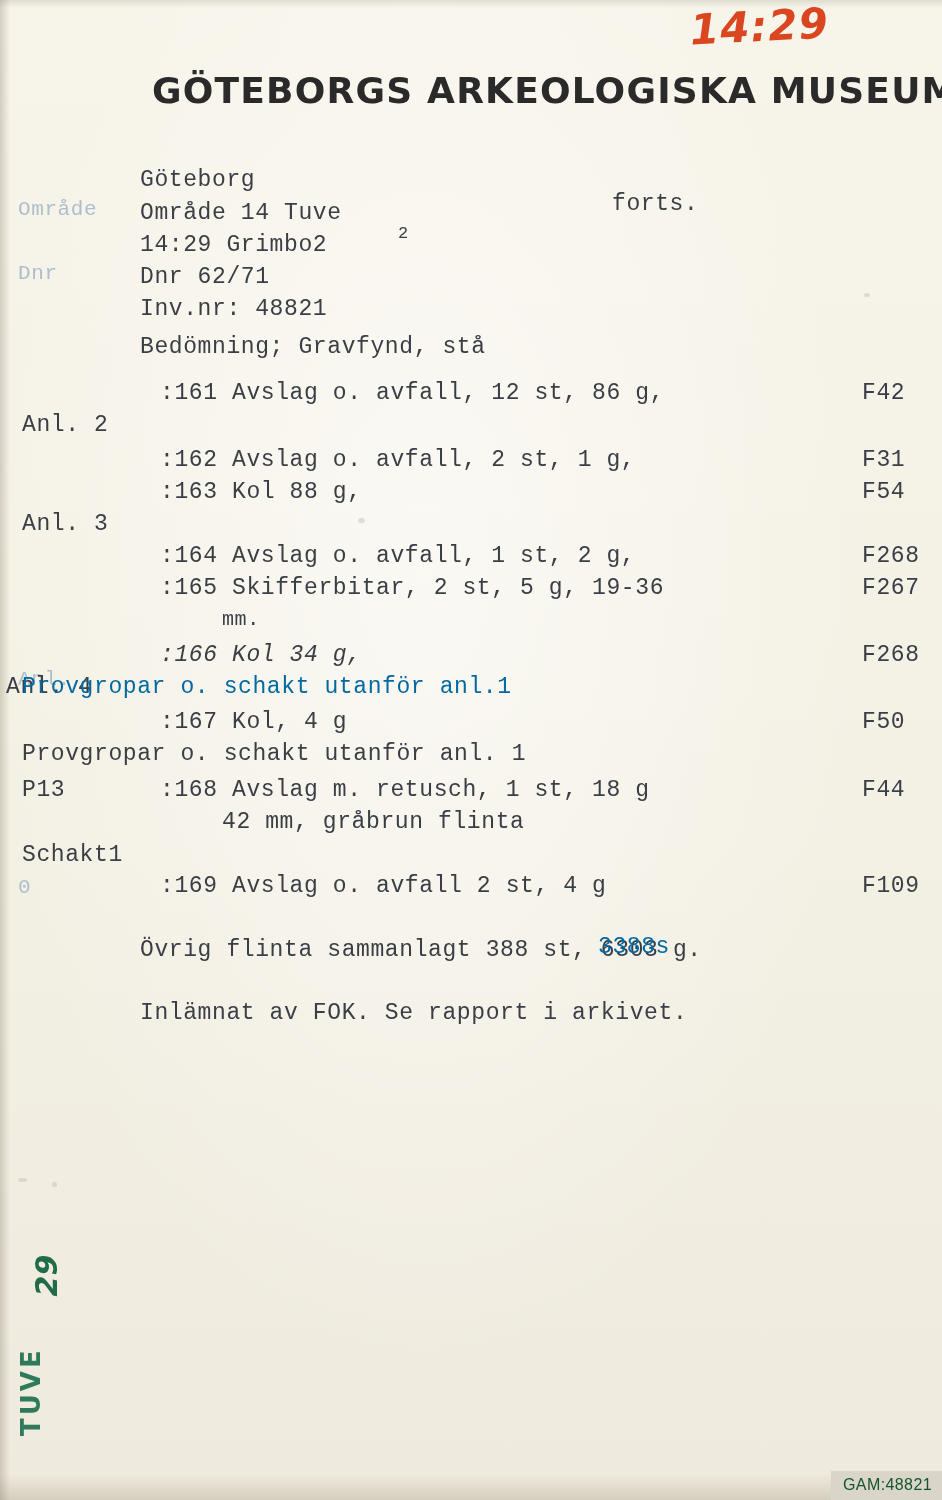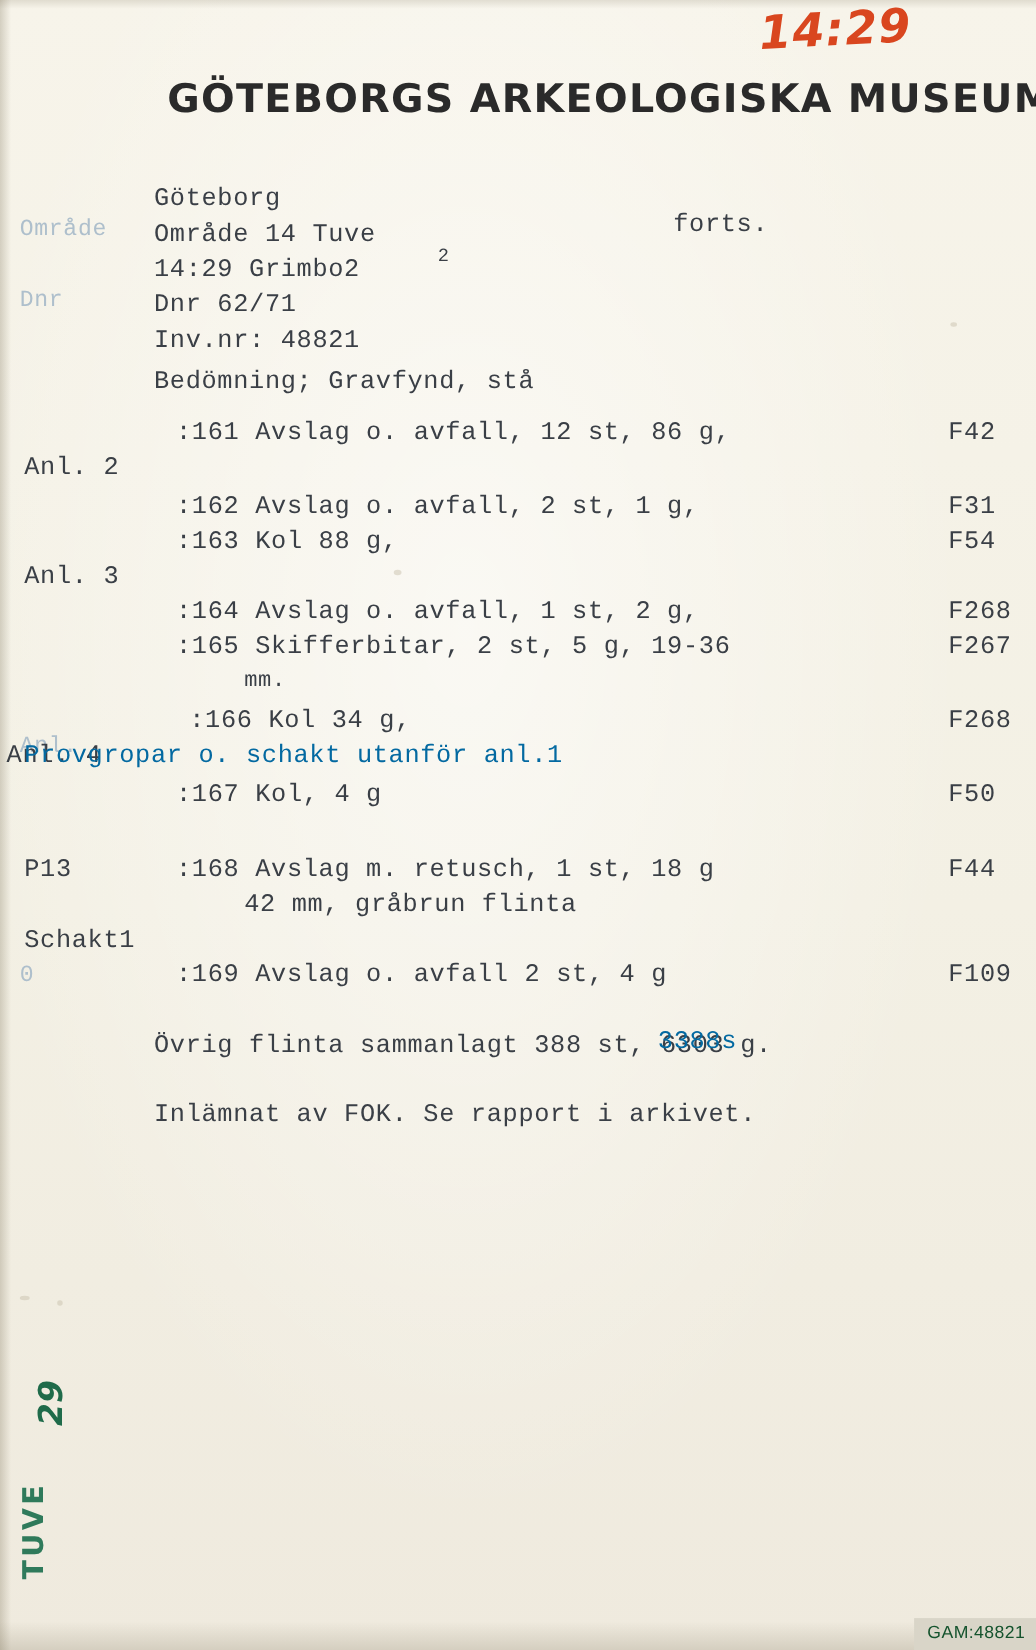--- a/index.html
+++ b/index.html
@@ -197,29 +197,30 @@
   <div class="typed" style="left:22px; top:509px;">Anl. 3</div>
 
   <div class="typed" style="left:160px; top:541px;">:164 Avslag o. avfall, 1 st, 2 g,</div>
   <div class="typed" style="left:862px; top:541px;">F268</div>
 
   <div class="typed" style="left:160px; top:573px;">:165 Skifferbitar, 2 st, 5 g, 19-36</div>
   <div class="typed" style="left:862px; top:573px;">F267</div>
 
   <div class="typed" style="left:222px; top:605px; font-size:20px;">mm.</div>
 
-  <div class="typed" style="left:172px; top:640px;">:166 Kol 34 g,</div>
+  <div class="typed" style="left:160px; top:640px;font-style:italic;">:166 Kol 34 g,</div>
   <div class="typed" style="left:862px; top:640px;">F268</div>
 
   <div class="typed" style="left:6px; top:672px;">Anl. 4</div>
   <div class="typed ghost" style="left:22px; top:672px;">Provgropar o. schakt utanför anl.1</div>
 
   <div class="typed" style="left:160px; top:707px;">:167 Kol, 4 g</div>
   <div class="typed" style="left:862px; top:707px;">F50</div>
 
+  <div class="typed" style="left:22px; top:739px;">Provgropar o. schakt utanför anl. 1</div>
 
   <div class="typed" style="left:22px; top:775px;">P13</div>
   <div class="typed" style="left:160px; top:775px;">:168 Avslag m. retusch, 1 st, 18 g</div>
   <div class="typed" style="left:862px; top:775px;">F44</div>
 
   <div class="typed" style="left:222px; top:807px;">42 mm, gråbrun flinta</div>
 
   <div class="typed" style="left:22px; top:840px;">Schakt1</div>
 
   <div class="typed" style="left:160px; top:871px;">:169 Avslag o. avfall 2 st, 4 g</div>

